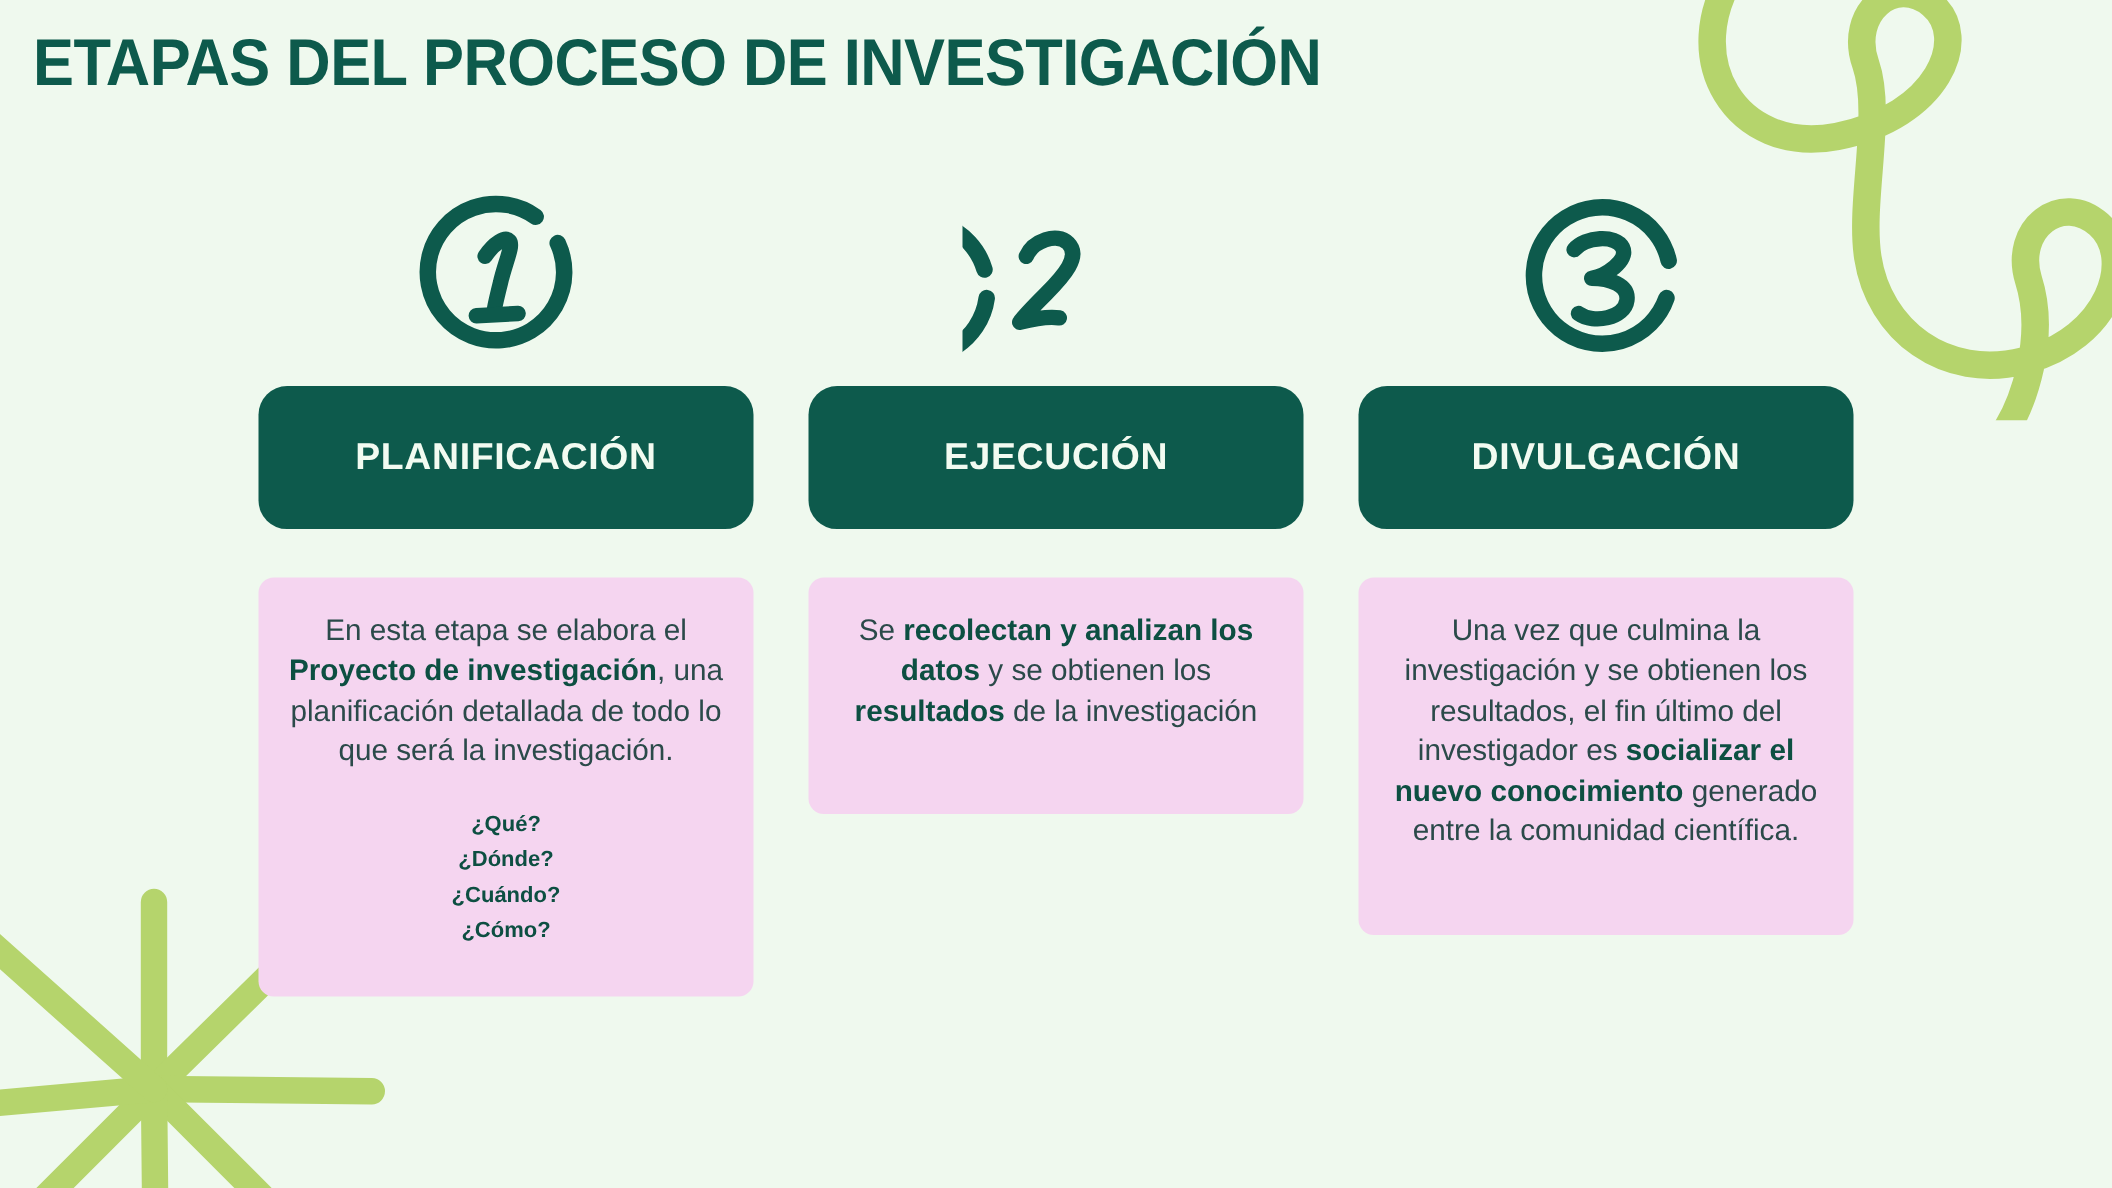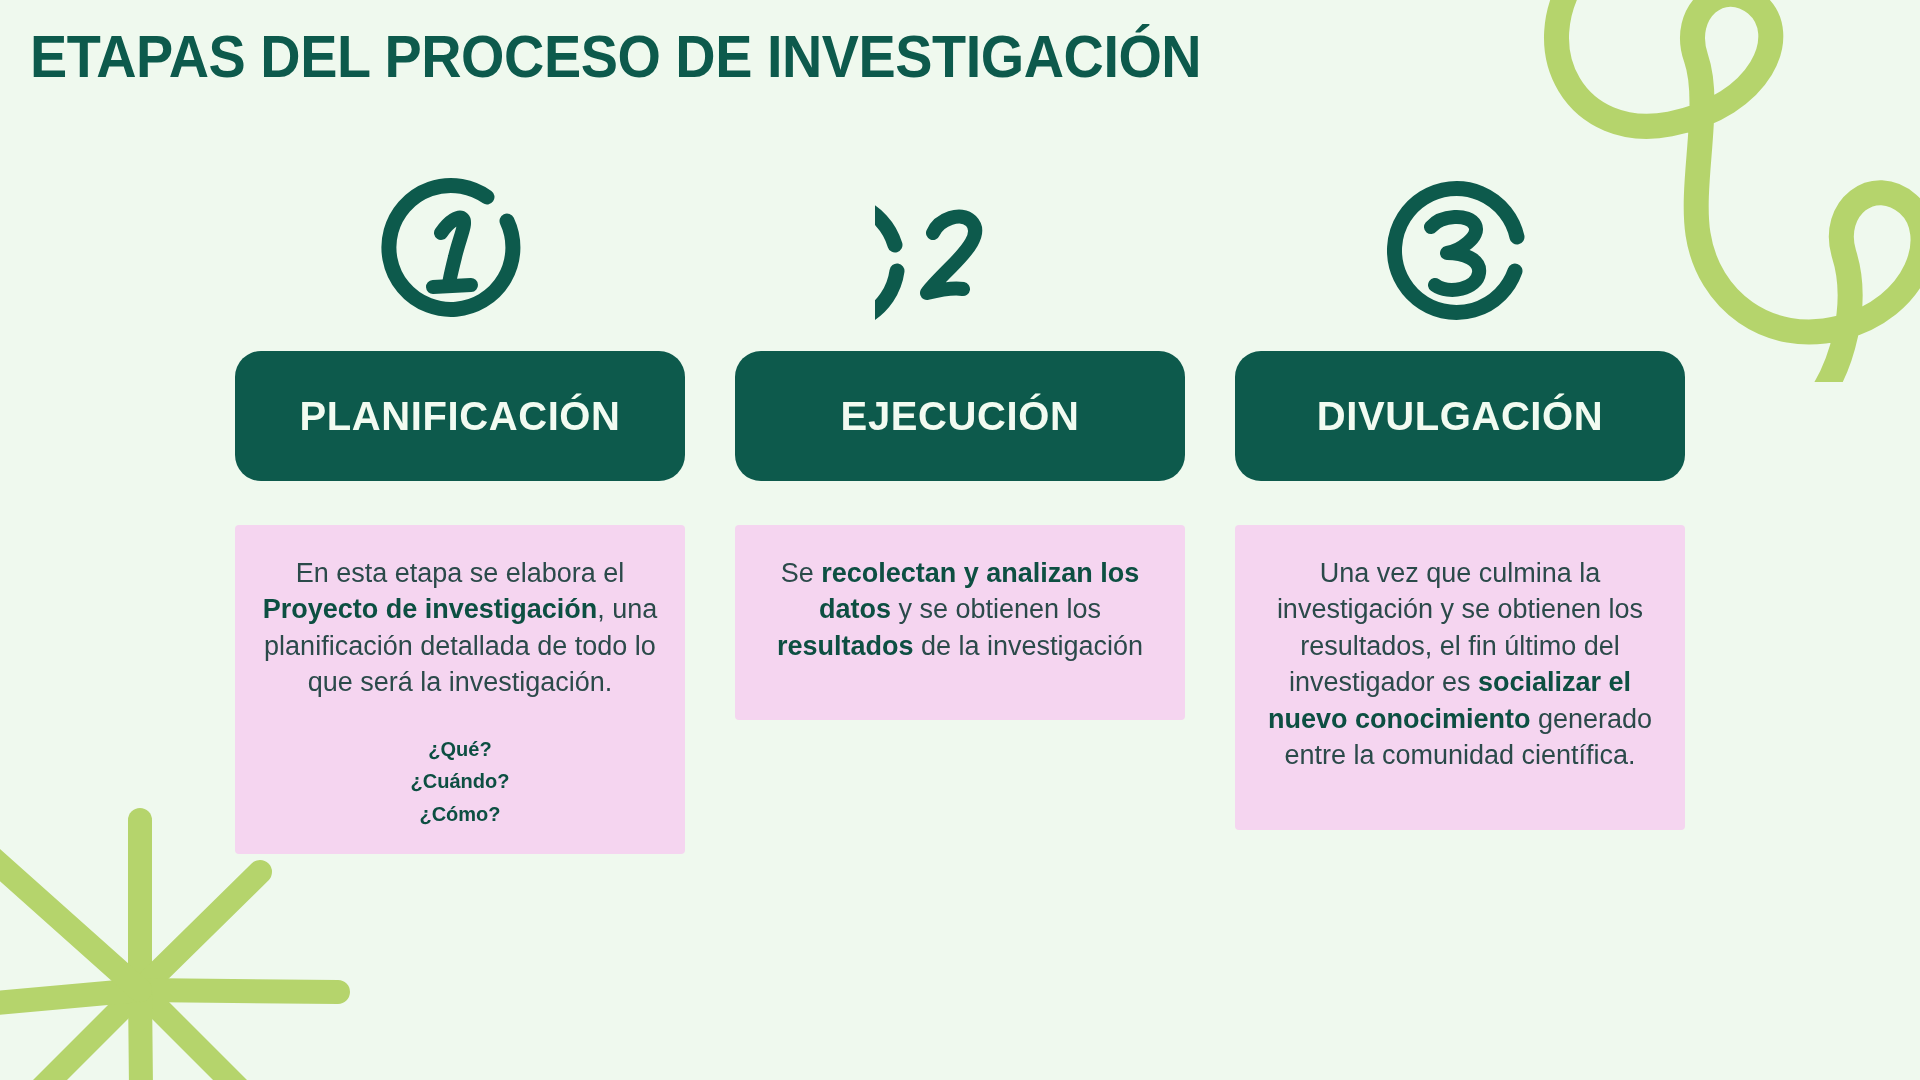--- a/index.html
+++ b/index.html
@@ -60,34 +60,34 @@
     width:100%;
     height:130px;
     background:#0d5a4c;
     border-radius:26px;
     display:flex;
     align-items:center;
     justify-content:center;
   }
   .stage-header-label {
     color:#f2fbf1;
-    font-size:40px;
+    font-size:34px;
     font-weight:800;
     letter-spacing:0.6px;
     text-align:center;
     line-height:1.1;
   }
 
   
   .stage-card {
     margin-top:44px;
     width:100%;
     background:#f5d5f0;
-    border-radius:4px;
-    padding:30px 26px 24px 26px;
+    border-radius:14px;
+    padding:30px 26px 44px 26px;
     text-align:center;
     color:#2b4a4a;
     font-size:27px;
     line-height:1.35;
   }
   .stage-card p { margin:0; }
   .stage-card p + p { margin-top:16px; }
   .stage-card b, .stage-card strong {
     color:#0d4f42;
     font-weight:800;
@@ -145,20 +145,21 @@
       <div class="stage-header">
         <span class="stage-header-label">PLANIFICACIÓN</span>
       </div>
 
       <div class="stage-card">
         <div>
             <p><span>En esta etapa se elabora el </span><b>Proyecto de investigación</b><span>, una planificación detallada de todo lo que será la investigación.</span></p>
           </div>
         <ul class="question-list">
             <li>¿Qué?</li>
+            <li>¿Dónde?</li>
             <li>¿Cuándo?</li>
             <li>¿Cómo?</li>
           </ul>
       </div>
     </div>
 
     <div class="column">
 
       <svg class="badge" viewBox="0 0 170 160">
         <path d="M 22 96 A 62 62 0 1 1 20 70" stroke="#0d5a4c" stroke-width="15" stroke-linecap="round" fill="none"></path>

